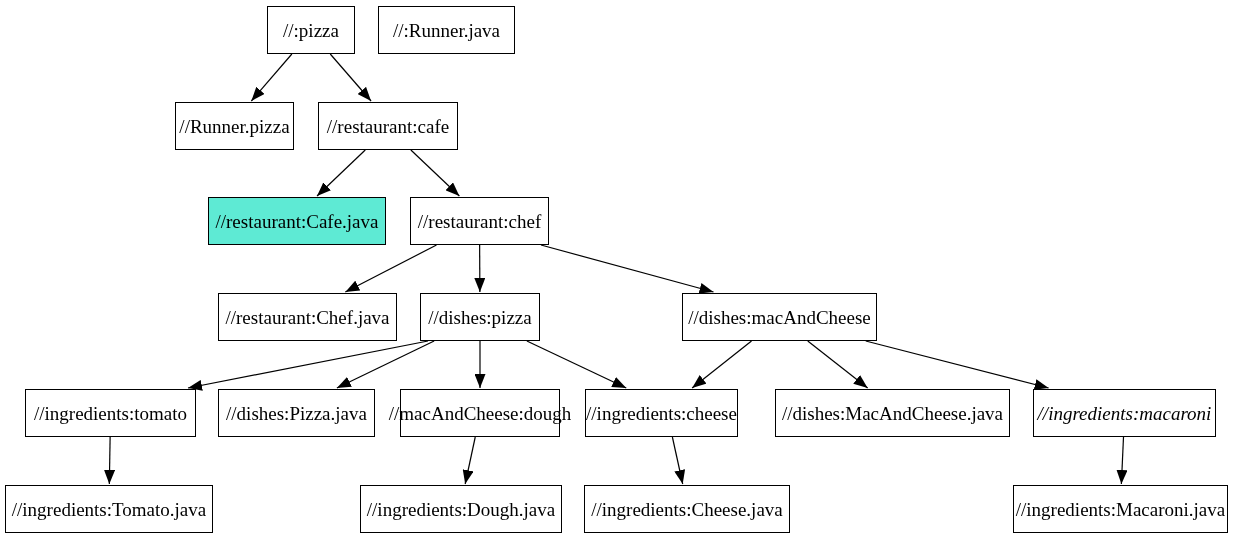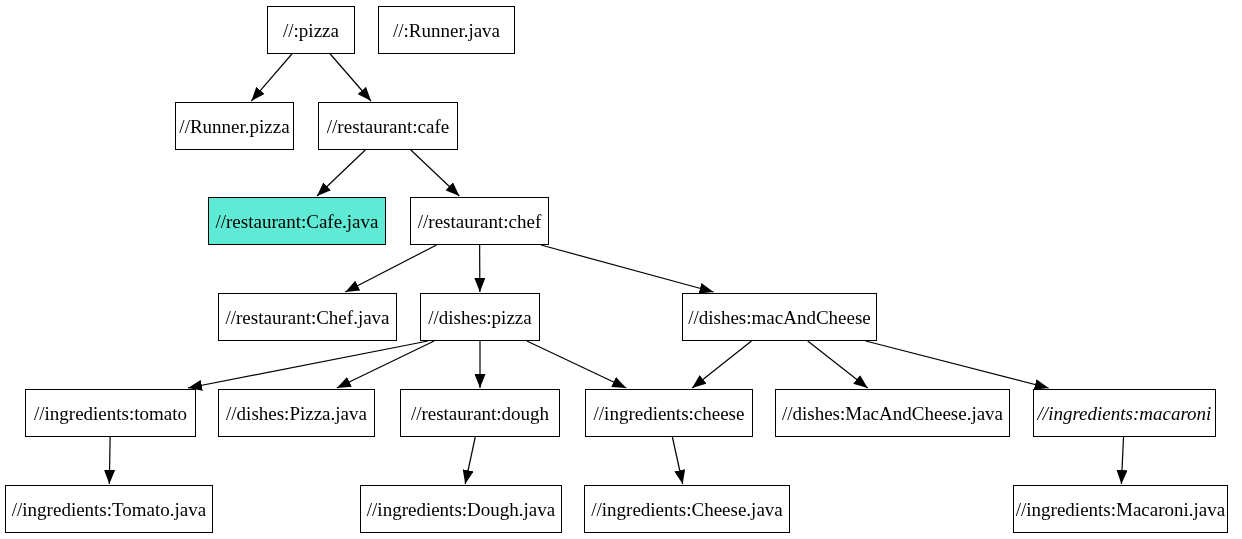--- a/index.html
+++ b/index.html
@@ -90,23 +90,23 @@
       <div class="node" style="left: 682px; top: 293px; width: 195px; height: 48px; background: rgb(255, 255, 255); border-color: rgb(0, 0, 0); color: rgb(0, 0, 0);">
         <span>//dishes:macAndCheese</span>
       </div>
       <div class="node" style="left: 25px; top: 389px; width: 171px; height: 48px; background: rgb(255, 255, 255); border-color: rgb(0, 0, 0); color: rgb(0, 0, 0);">
         <span>//ingredients:tomato</span>
       </div>
       <div class="node" style="left: 218px; top: 389px; width: 157px; height: 48px; background: rgb(255, 255, 255); border-color: rgb(0, 0, 0); color: rgb(0, 0, 0);">
         <span>//dishes:Pizza.java</span>
       </div>
       <div class="node" style="left: 400px; top: 389px; width: 160px; height: 48px; background: rgb(255, 255, 255); border-color: rgb(0, 0, 0); color: rgb(0, 0, 0);">
-        <span>//restaurant:dough</span>
+        <span>//macAndCheese:dough</span>
       </div>
-      <div class="node" style="left: 585px; top: 389px; width: 168px; height: 48px; background: rgb(255, 255, 255); border-color: rgb(0, 0, 0); color: rgb(0, 0, 0);">
+      <div class="node" style="left: 585px; top: 389px; width: 153px; height: 48px; background: rgb(255, 255, 255); border-color: rgb(0, 0, 0); color: rgb(0, 0, 0);">
         <span>//ingredients:cheese</span>
       </div>
       <div class="node" style="left: 775px; top: 389px; width: 235px; height: 48px; background: rgb(255, 255, 255); border-color: rgb(0, 0, 0); color: rgb(0, 0, 0);">
         <span>//dishes:MacAndCheese.java</span>
       </div>
       <div class="node" style="left: 1033px; top: 389px; width: 183px; height: 48px; background: rgb(255, 255, 255); border-color: rgb(0, 0, 0); color: rgb(0, 0, 0); font-style: italic;">
         <span>//ingredients:macaroni</span>
       </div>
       <div class="node" style="left: 5px; top: 485px; width: 208px; height: 48px; background: rgb(255, 255, 255); border-color: rgb(0, 0, 0); color: rgb(0, 0, 0);">
         <span>//ingredients:Tomato.java</span>

